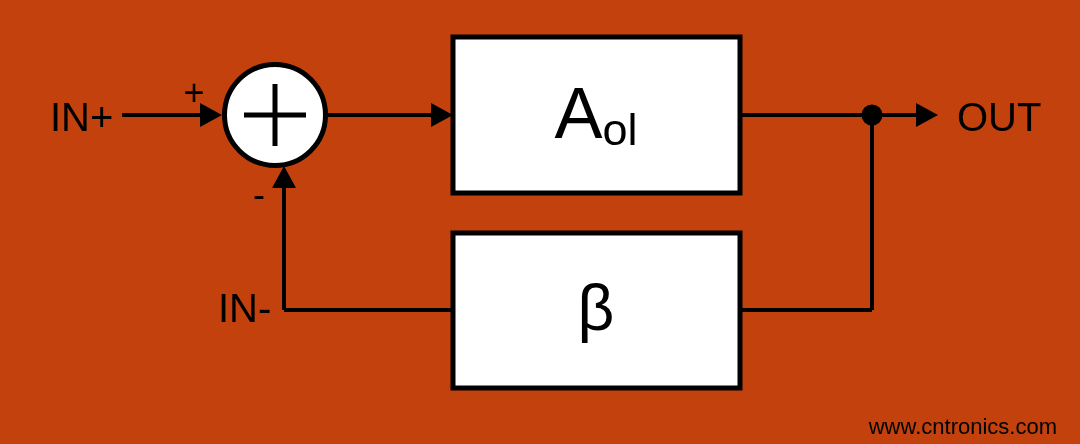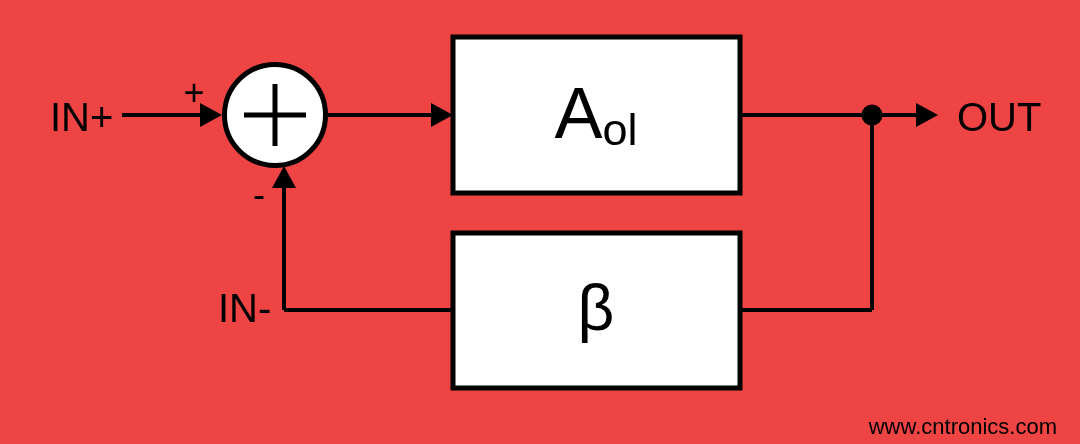--- a/index.html
+++ b/index.html
@@ -4,21 +4,21 @@
 <style>
   html, body {
     margin: 0;
     padding: 0;
     background: #ffffff;
   }
   .canvas {
     position: relative;
     width: 1080px;
     height: 444px;
-    background: #ef4444;
+    background: #c2410c;
     overflow: hidden;
     font-family: "Liberation Sans", "DejaVu Sans", sans-serif;
   }
   svg text {
     font-family: "Liberation Sans", "DejaVu Sans", sans-serif;
     fill: #000000;
   }
   .wire {
     stroke: #000000;
     stroke-width: 4;

